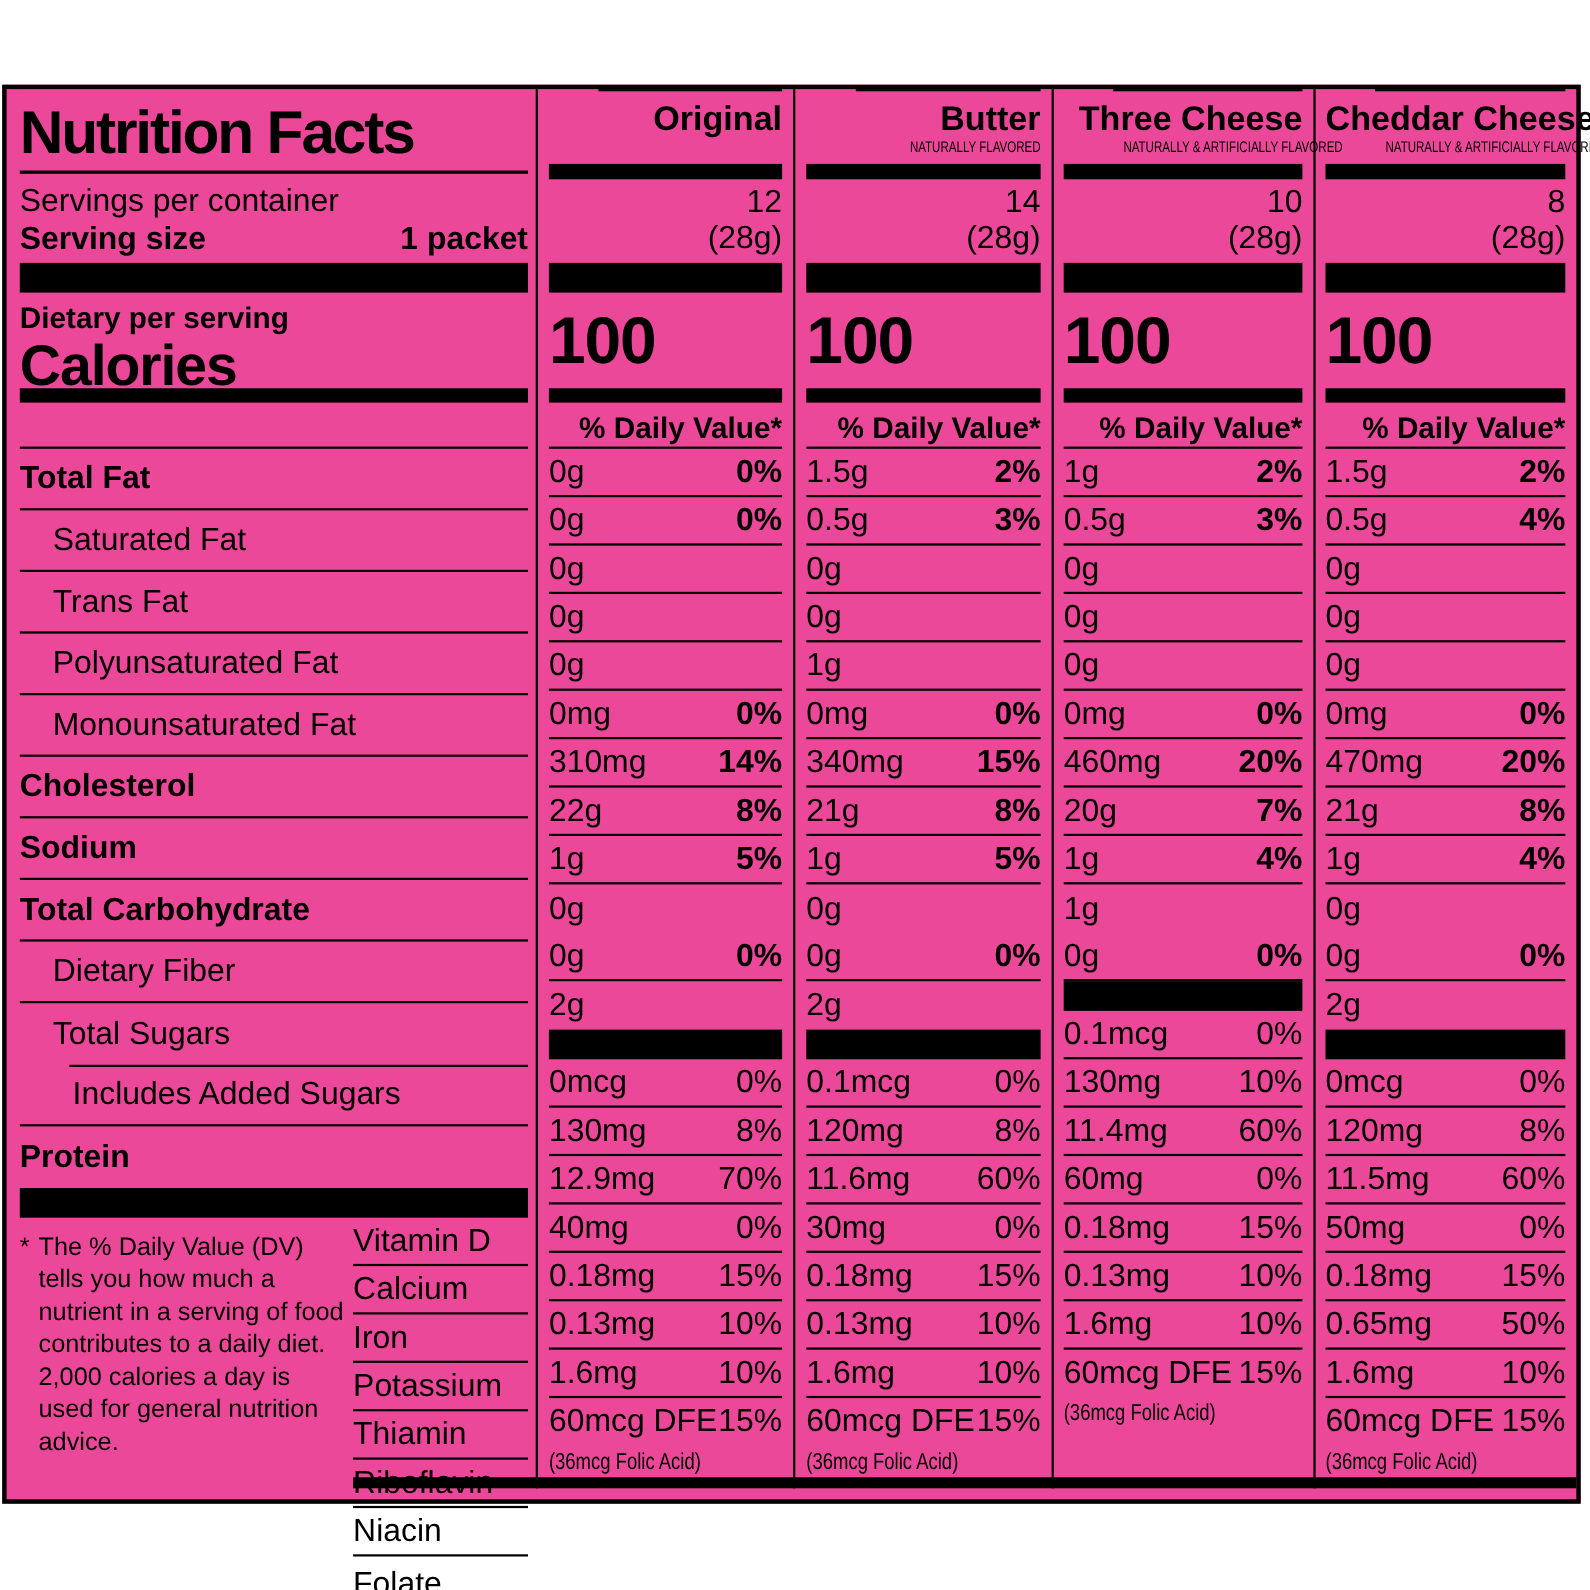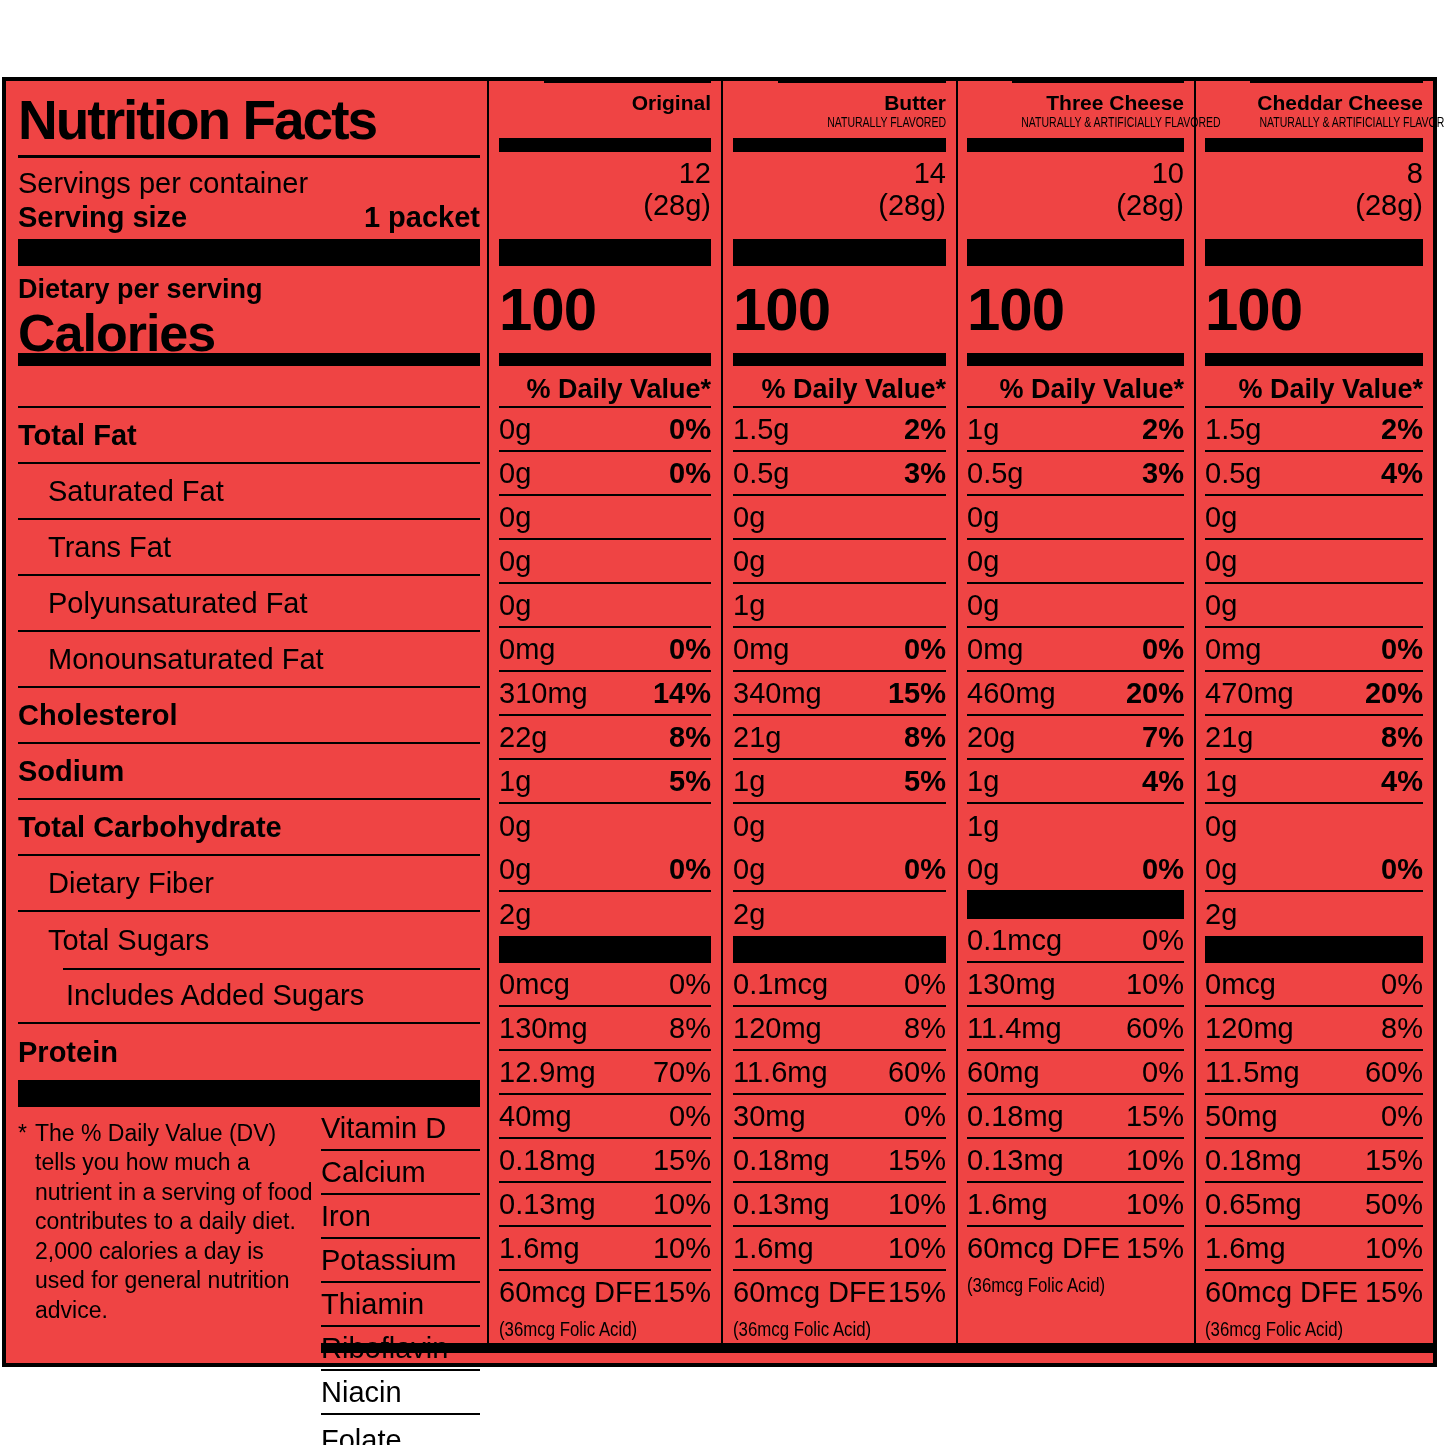--- a/index.html
+++ b/index.html
@@ -1,30 +1,30 @@
 <!DOCTYPE html>
 <html><head>
 <meta charset="utf-8">
 <style>
   * { box-sizing: border-box; margin: 0; padding: 0; }
   html,body { width:1445px; height:1445px; background:#fff; color:#000;
     font-family:"Liberation Sans", sans-serif; }
   .nf-box { position:absolute; left:2px; top:77px; width:1435px; height:1290px;
-    border:4px solid #000; background:#ef4444; }
+    border:4px solid #000; background:#ec4899; }
   .vline { position:absolute; top:0; height:1272px; width:2px; background:#000; }
   .v1{left:481px}.v2{left:715px}.v3{left:950px}.v4{left:1188px}
   .col { position:absolute; top:0; display:flex; flex-direction:column; }
   .left-col { left:12px; width:462px; }
   .c1{left:493px;width:212px}.c2{left:727px;width:213px}.c3{left:961px;width:217px}.c4{left:1199px;width:218px}
   .hdr { height:185px; position:relative; }
   .nf-title { font-size:55px; font-weight:bold; letter-spacing:-2px; line-height:1; padding-top:12px; white-space:nowrap; }
   .title-rule { height:3px; background:#000; margin-top:7px; }
   .srv { font-size:29px; margin-top:9px; }
   .ssl { display:flex; justify-content:space-between; font-weight:bold; font-size:29px; margin-top:1px; }
-  .hname { font-size:21px; font-weight:bold; text-align:right; padding-top:10px; line-height:1.1; white-space:nowrap; }
+  .hname { font-size:31px; font-weight:bold; text-align:right; padding-top:10px; line-height:1.1; white-space:nowrap; }
   .hsub { height:19px; font-size:14px; text-align:right; white-space:nowrap;
     transform:scaleX(0.75); transform-origin:100% 50%; }
   .tbar { height:14px; background:#000; margin-top:5px; }
   .hserv { font-size:29px; text-align:right; margin-top:6px; line-height:1.1; }
   .hwt { font-size:29px; text-align:right; line-height:1.1; }
   .hbar { position:absolute; bottom:0; left:0; right:0; height:27px; background:#000; }
   .cal { height:100px; position:relative; }
   .aps { font-size:27px; font-weight:bold; padding-top:8px; }
   .calw { font-size:52px; font-weight:bold; letter-spacing:-1px; line-height:1; margin-top:2px; }
   .calnum { font-size:60px; font-weight:bold; padding-top:14px; line-height:1; letter-spacing:-1px; }

